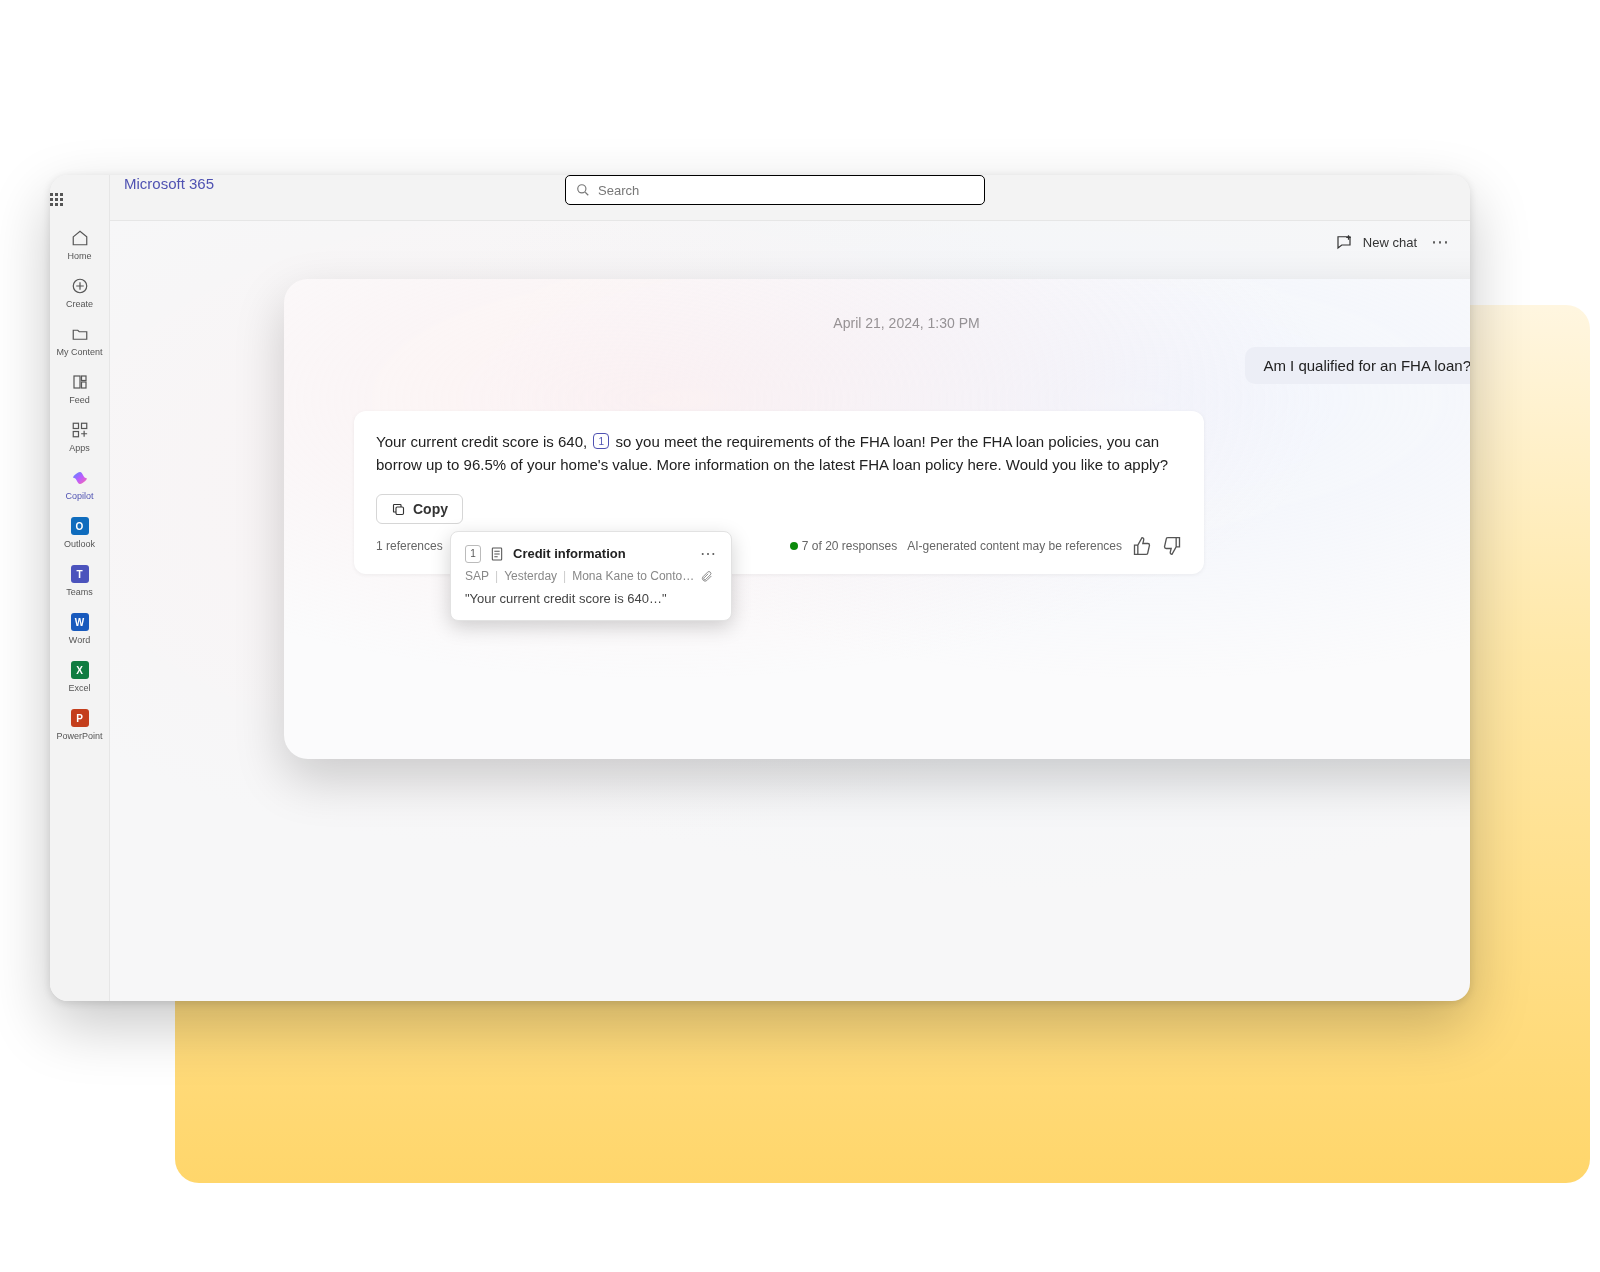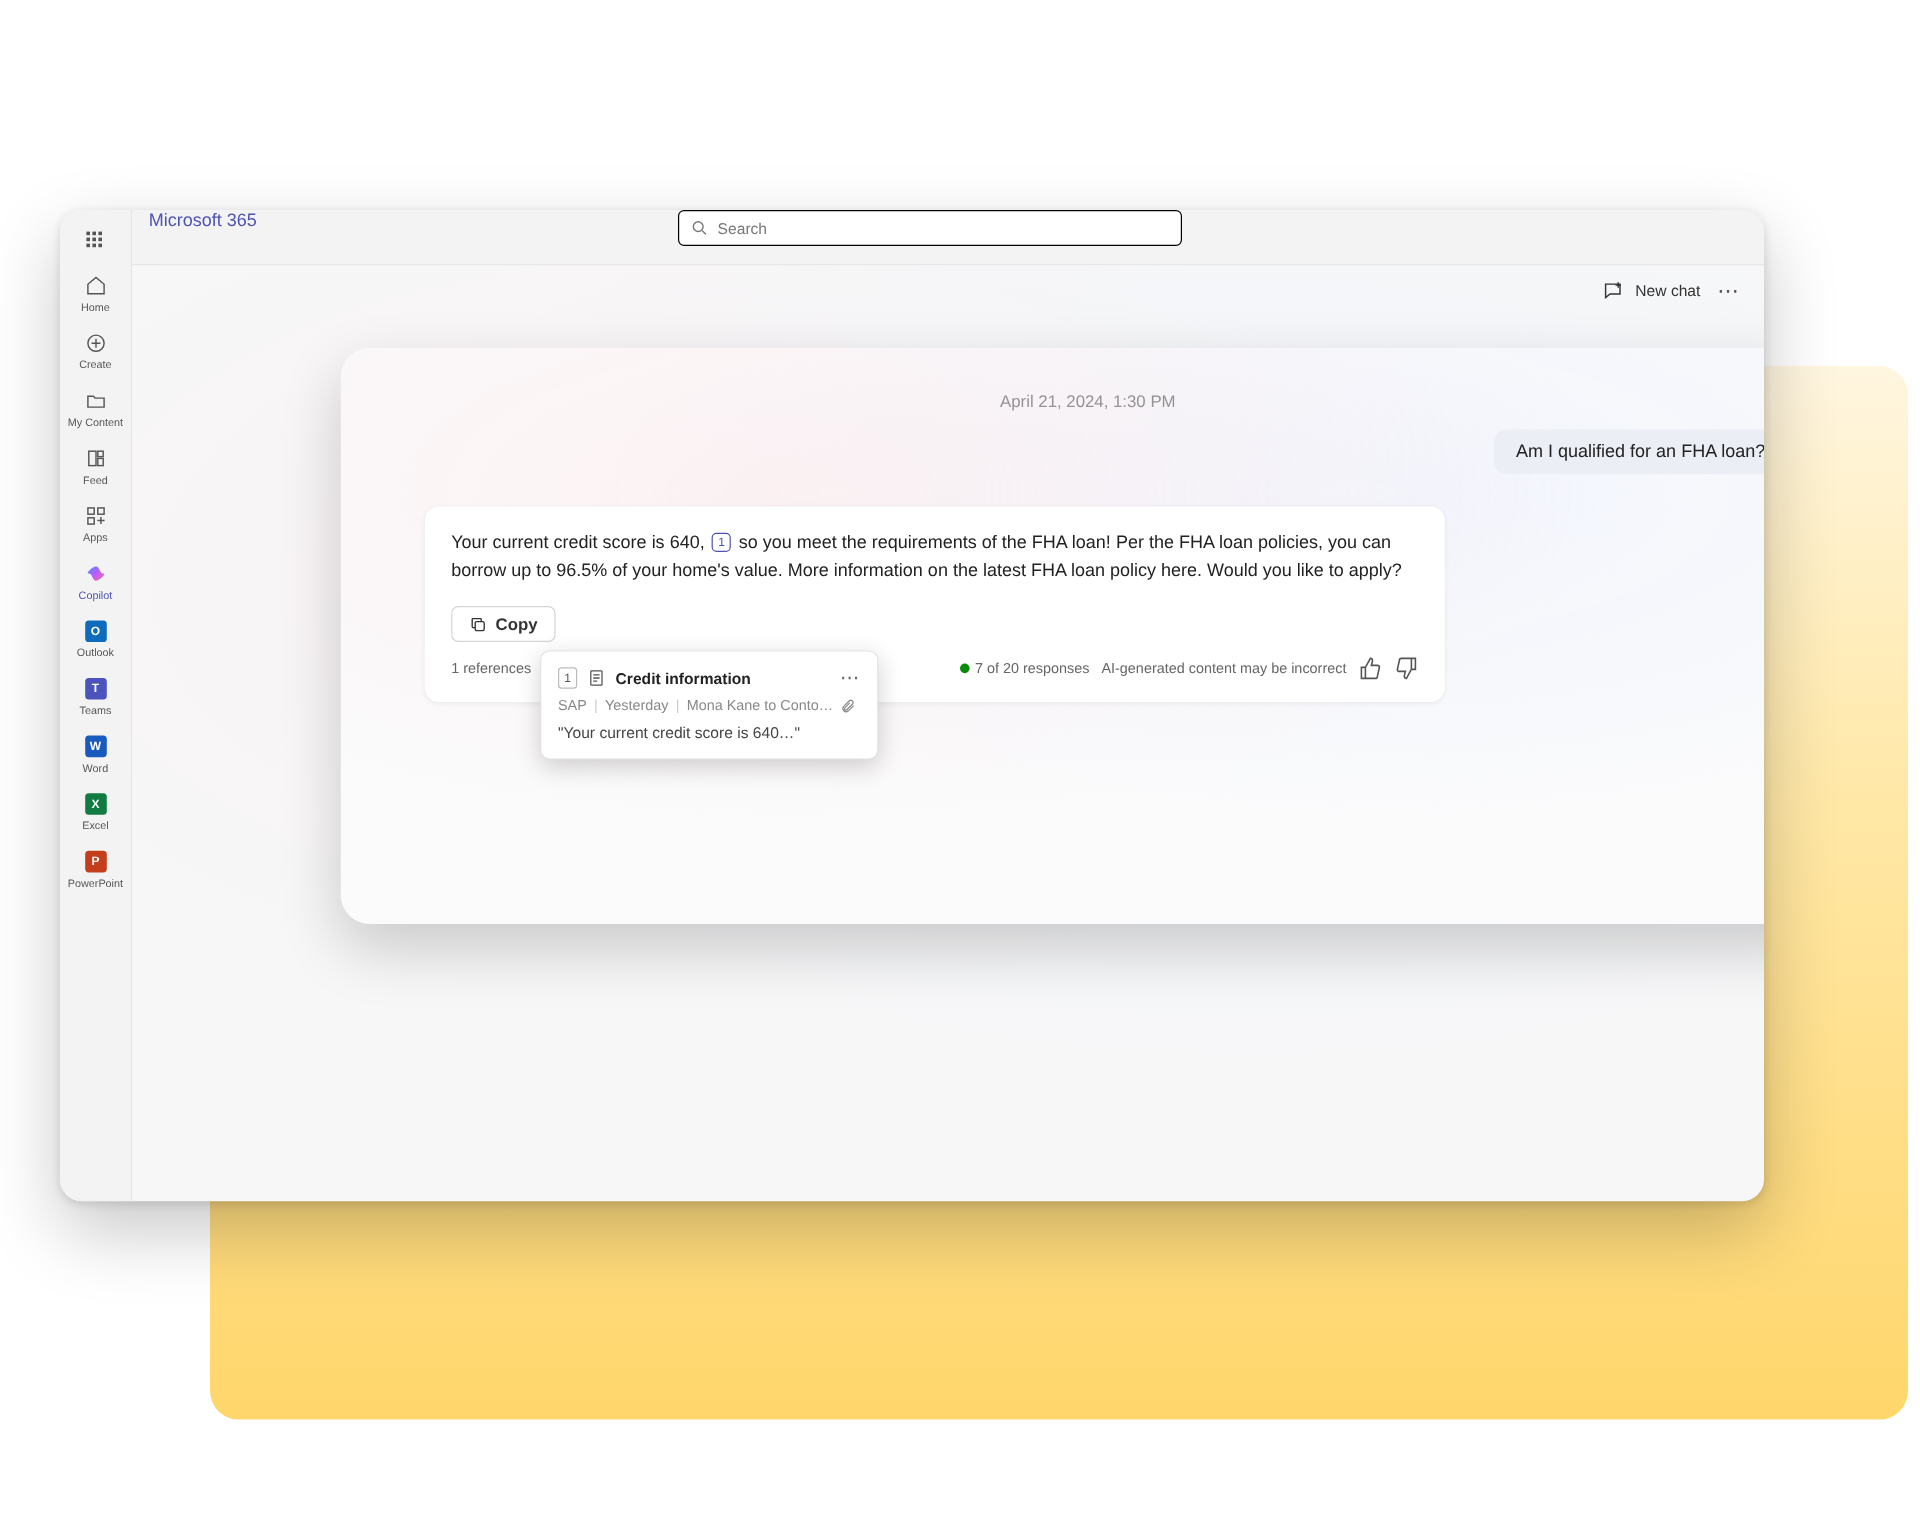--- a/index.html
+++ b/index.html
@@ -48,21 +48,21 @@
 
 
 .left-rail {
   position: absolute;
   left: 0; top: 0;
   width: 60px;
   height: 100%;
   background: #f3f3f3;
   display: flex;
   flex-direction: column;
-  align-items: center;
+  align-items: flex-start;
   padding-top: 10px;
   font-size: 9px;
   color: #555;
   border-right: 1px solid #e6e6e6;
 }
 .waffle {
   width: 16px; height: 16px;
   display: grid;
   grid-template-columns: repeat(3,3px);
   grid-template-rows: repeat(3,3px);
@@ -125,21 +125,21 @@
 }
 .action-bar .newchat {
   display:flex; align-items:center; gap:10px;
   cursor:pointer;
 }
 .action-bar .dots { color:#555; font-size:18px; cursor:pointer; letter-spacing:1px; }
 
 
 .chat-card {
   position:absolute;
-  left:234px; top:115px;
+  left:234px; top:104px;
   width:1245px; height:480px;
   background:#fbfbfc;
   border-radius:24px;
   box-shadow: 0 20px 50px rgba(0,0,0,0.18);
   padding: 28px 28px;
 }
 .chat-card::before{
   content:"";
   position:absolute; inset:0;
   border-radius:24px;
@@ -409,21 +409,21 @@
               <path d="M16 8V5a1 1 0 0 0-1-1H5a1 1 0 0 0-1 1v10a1 1 0 0 0 1 1h3"></path>
             </svg>
           <span>Copy</span>
         </button>
       </div>
 
       <div class="ai-footer">
         <span>1 references</span>
         <span class="spacer"></span>
         <span><span class="dot-green"></span><span>7 of 20 responses</span></span>
-        <span>AI-generated content may be incorrect</span>
+        <span>AI-generated content may be references</span>
         <svg class="thumb" viewBox="0 0 24 24" fill="none" stroke="#555" stroke-width="1.6">
             <path d="M7 22V11l5-9c1.5 0 2.5 1.3 2 3l-1 4h6a2 2 0 0 1 2 2l-2 9a2 2 0 0 1-2 2H7zM7 11H3v11h4"></path>
           </svg>
         <svg class="thumb" viewBox="0 0 24 24" fill="none" stroke="#555" stroke-width="1.6">
             <path d="M17 2v11l-5 9c-1.5 0-2.5-1.3-2-3l1-4H5a2 2 0 0 1-2-2l2-9a2 2 0 0 1 2-2h10zM17 13h4V2h-4"></path>
           </svg>
       </div>
     </div>
 
     <div class="ref-pop">

